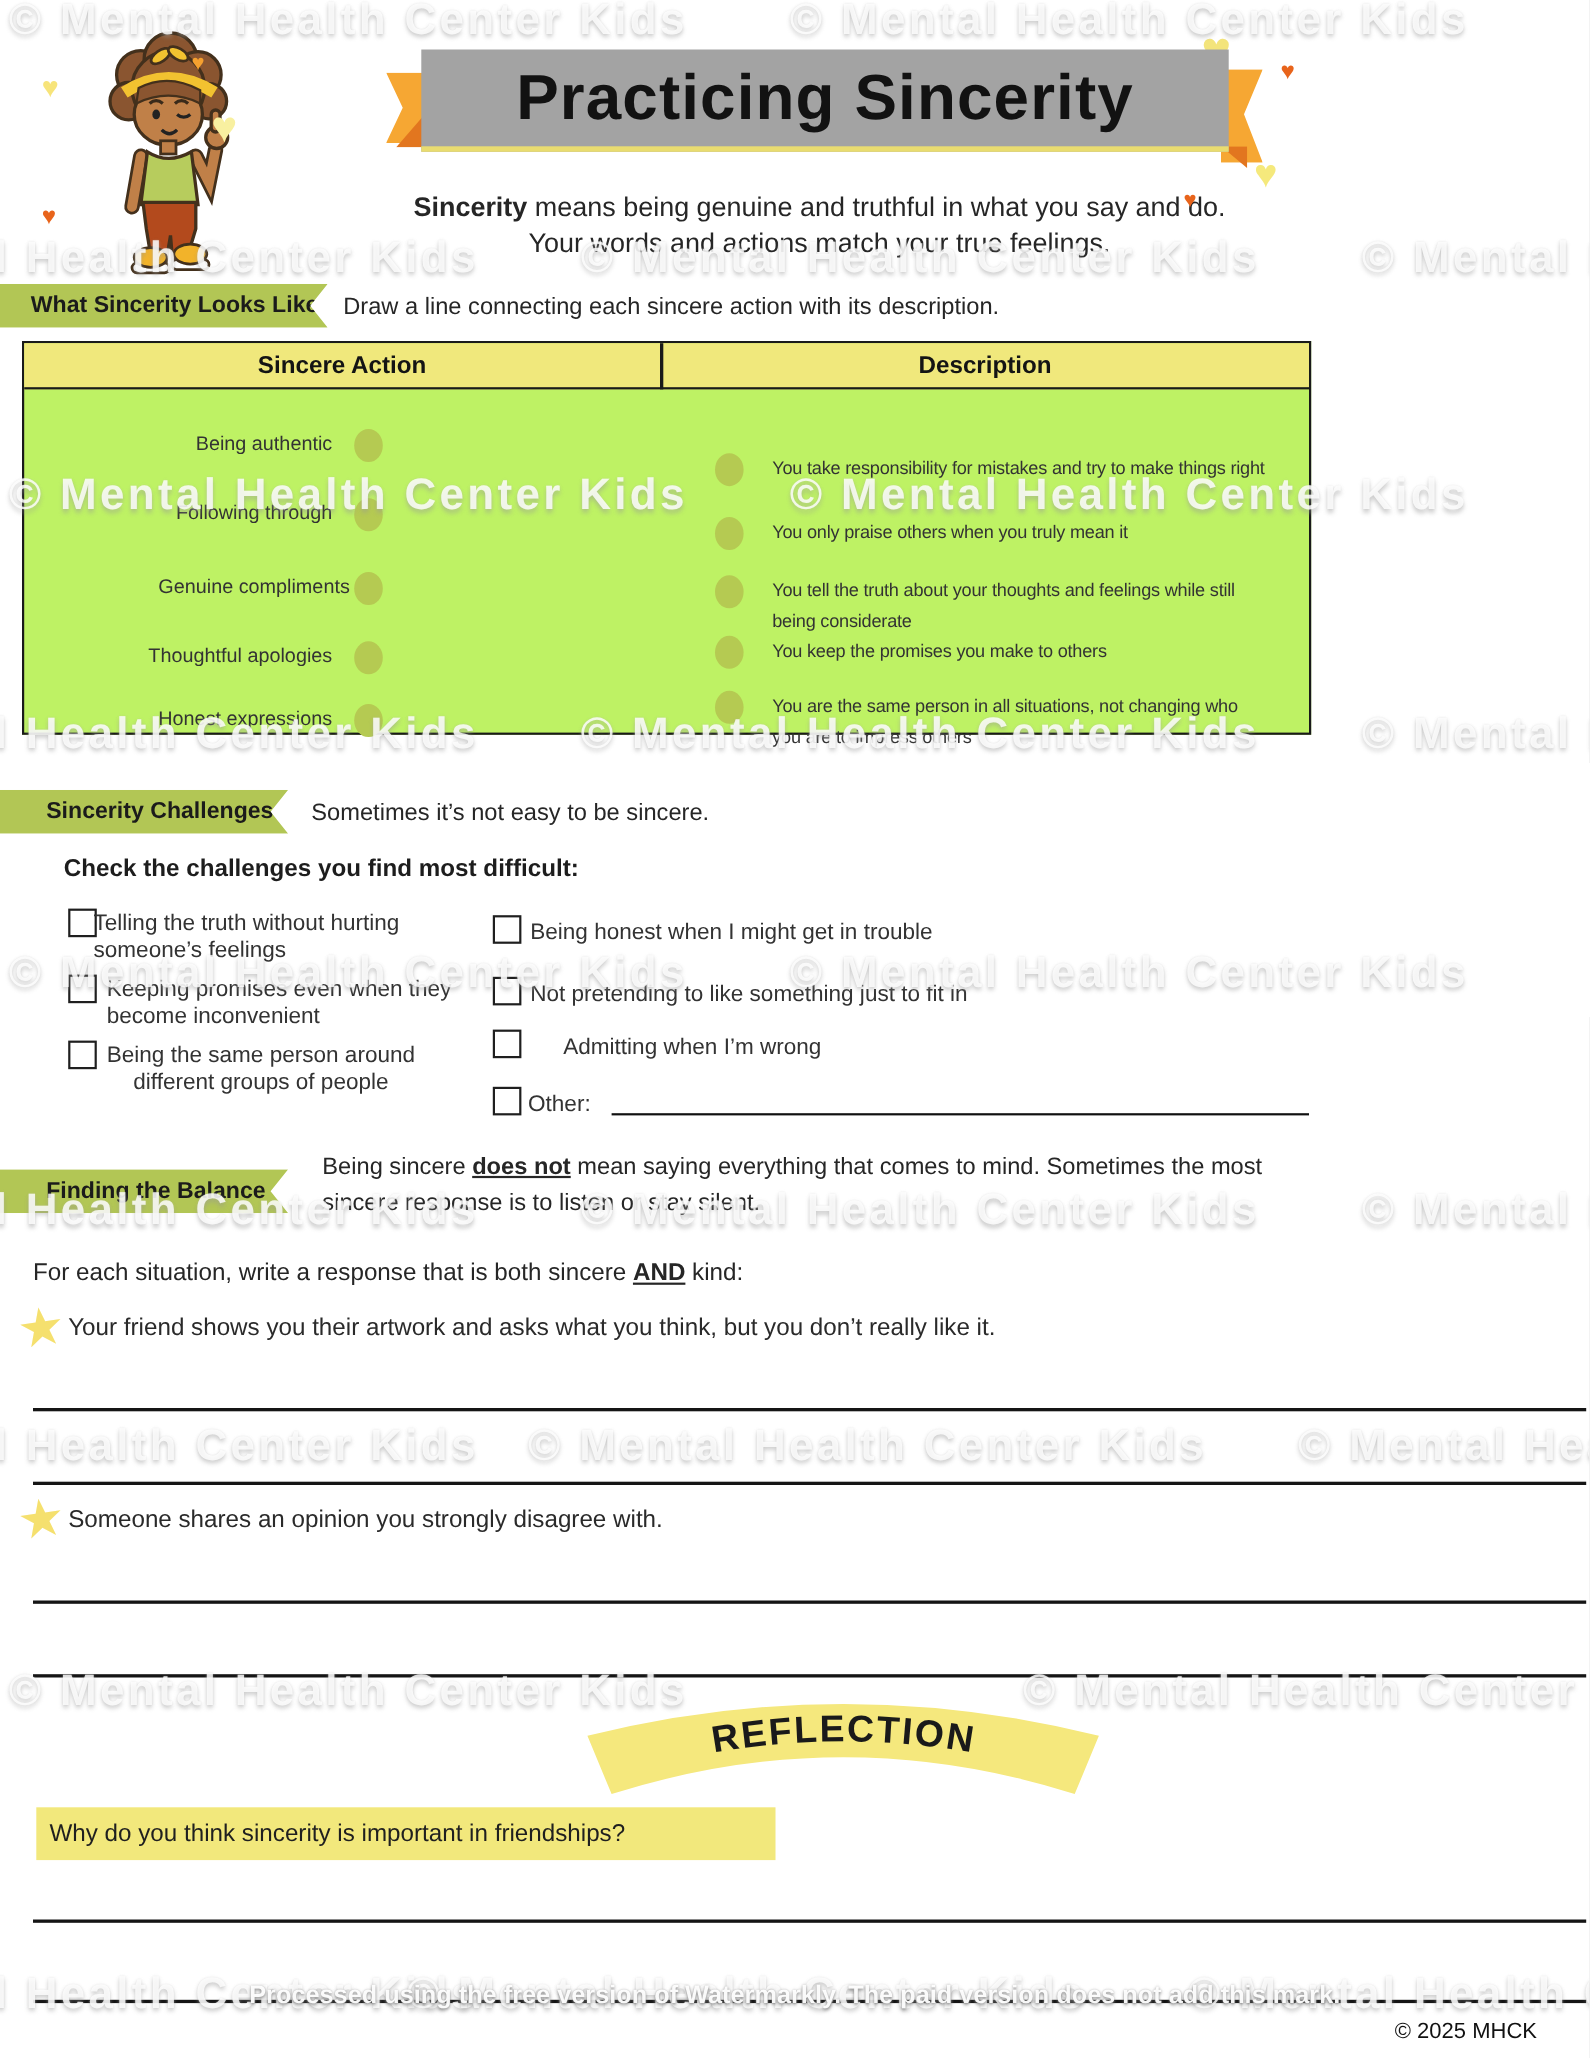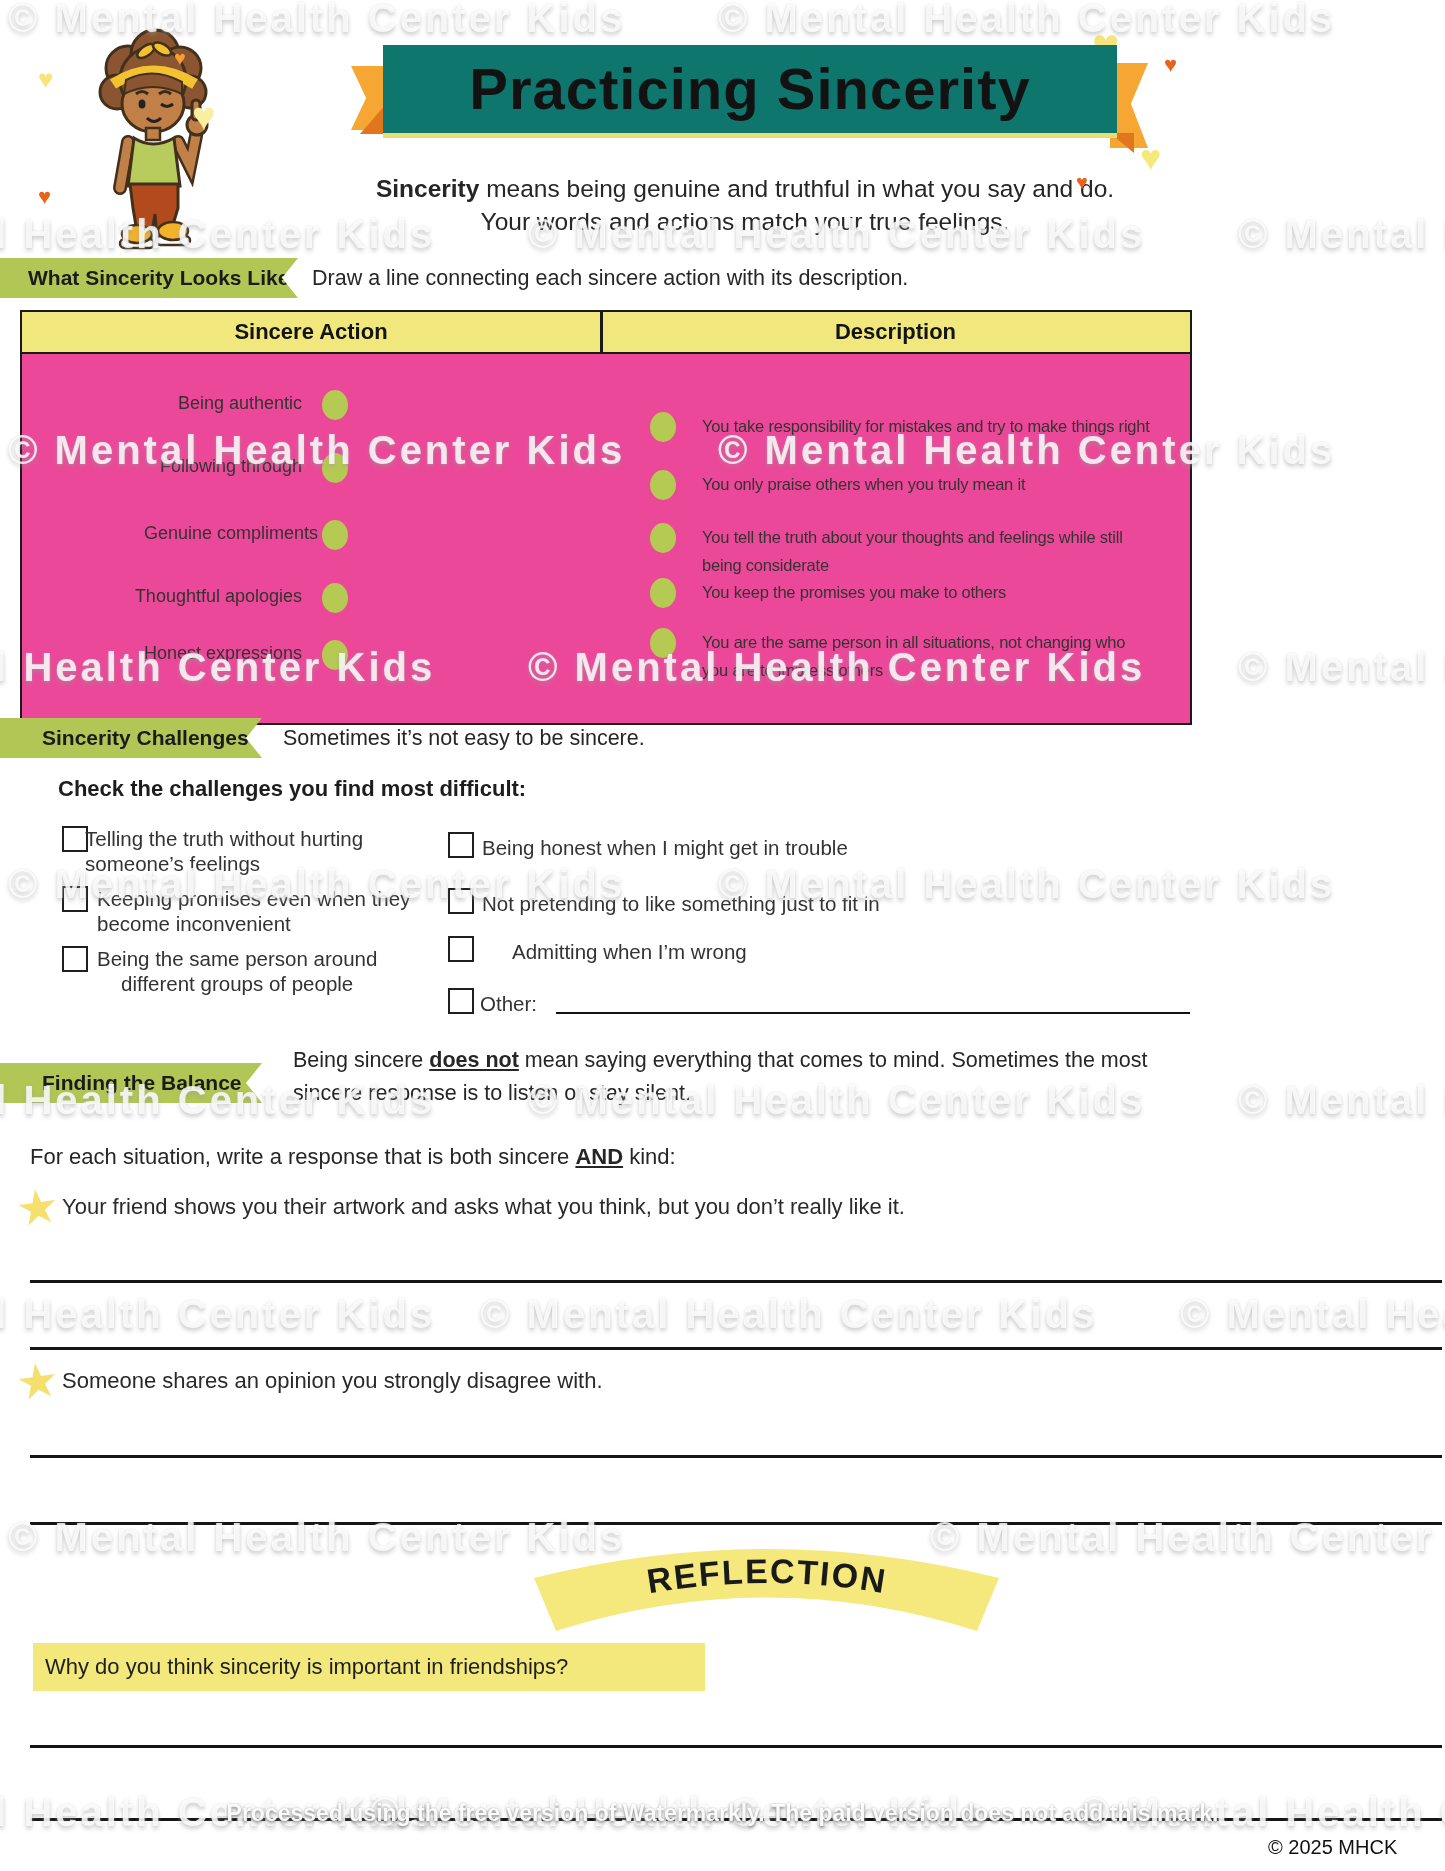--- a/index.html
+++ b/index.html
@@ -10,21 +10,21 @@
 
   
   .wm{position:absolute;white-space:nowrap;font-weight:700;font-size:40px;letter-spacing:3px;
       color:rgba(255,255,255,0.82);text-shadow:0 3px 4px rgba(150,150,150,0.45),0 0 2px rgba(190,190,190,0.35);
       pointer-events:none;z-index:40;}
   .wm-footer{position:absolute;left:0;width:1445px;top:1800px;text-align:center;font-weight:700;font-size:23px;
       color:rgba(255,255,255,0.95);text-shadow:0 2px 3px rgba(120,120,120,0.75),0 0 2px rgba(150,150,150,0.6);
       z-index:41;pointer-events:none;}
 
   
-  .ribbon-band{left:383px;top:45px;width:734px;height:88px;background:#0f766e;border-bottom:5px solid #e9dc70;
+  .ribbon-band{left:383px;top:45px;width:734px;height:88px;background:#a3a3a3;border-bottom:5px solid #e9dc70;
       text-align:center;line-height:88px;font-size:58px;font-weight:800;letter-spacing:1px;color:#121212;z-index:3;}
   .tail{background:#f6a733;z-index:2;}
   .tail-left{left:351px;top:66px;width:36px;height:64px;clip-path:polygon(0 0,100% 0,100% 100%,0 100%,42% 50%);}
   .tail-right{left:1110px;top:63px;width:38px;height:85px;clip-path:polygon(0 0,100% 0,55% 48%,100% 100%,0 100%);}
   .fold{background:#e2761f;z-index:2;}
   .fold-left{left:360px;top:104px;width:26px;height:30px;clip-path:polygon(100% 0,100% 100%,0 100%);}
   .fold-right{left:1110px;top:133px;width:24px;height:20px;clip-path:polygon(0 0,100% 0,100% 100%);}
 
   .intro{left:245px;top:172px;width:1000px;text-align:center;font-size:24.5px;line-height:33px;color:#262626;}
 
@@ -32,21 +32,21 @@
 
   
   .gbanner{height:40px;background:#b2c655;color:#1b1b1b;font-weight:700;font-size:21px;line-height:40px;
       clip-path:polygon(0 0,100% 0,calc(100% - 16px) 50%,100% 100%,0 100%);z-index:5;}
   .b1{left:0;top:258px;width:298px;padding-left:28px;box-sizing:border-box;}
   .b2{left:0;top:718px;width:262px;padding-left:42px;box-sizing:border-box;}
   .b3{left:0;top:1063px;width:262px;padding-left:42px;box-sizing:border-box;}
   .bsub{font-size:21.5px;line-height:40px;color:#262626;}
 
   
-  .mtable{left:20px;top:310px;width:1172px;height:415px;border:2.5px solid #1a1a1a;box-sizing:border-box;background:#ec4899;}
+  .mtable{left:20px;top:310px;width:1172px;height:358px;border:2.5px solid #1a1a1a;box-sizing:border-box;background:#bef264;}
   .thead{position:absolute;left:0;top:0;width:100%;height:42px;background:#f0e87c;border-bottom:2.5px solid #1a1a1a;box-sizing:border-box;}
   .th{position:absolute;top:0;height:42px;line-height:40px;text-align:center;font-weight:700;font-size:22px;color:#141414;}
   .th1{left:0;width:578px;}
   .th2{left:580px;width:587px;}
   .vdiv{position:absolute;left:578px;top:0;width:2.5px;height:42px;background:#1a1a1a;}
   .action{position:absolute;text-align:right;font-size:18px;color:#333;width:280px;left:0;}
   .dot{position:absolute;width:26px;height:30px;border-radius:50%;background:#b5ca52;}
   .desc{position:absolute;left:680px;font-size:16.5px;letter-spacing:-0.2px;line-height:28px;color:#333;width:500px;}
 
   

